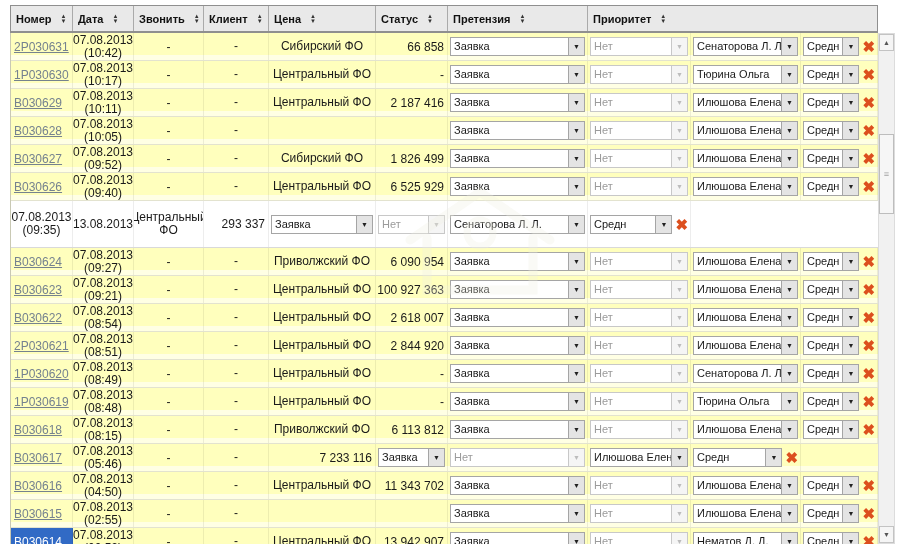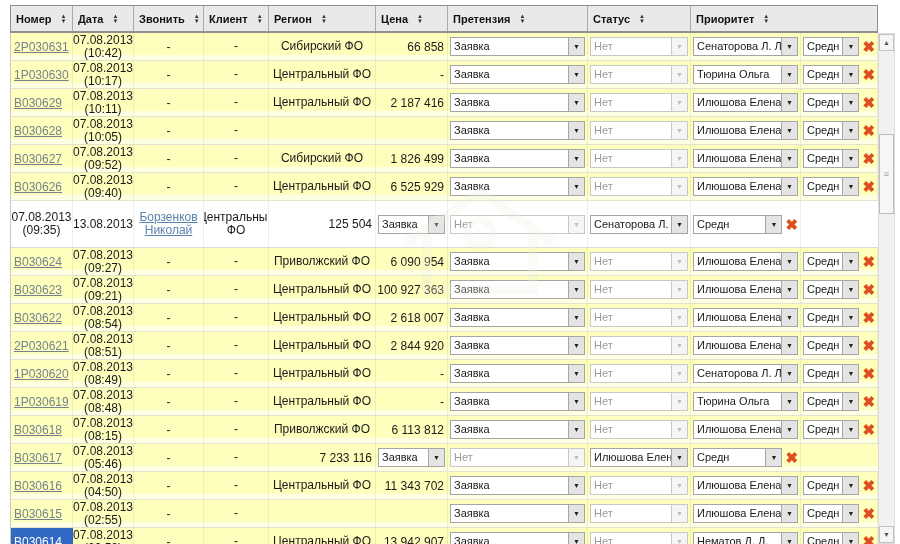--- a/index.html
+++ b/index.html
@@ -126,48 +126,41 @@
           </span>
   </div>
         <div class="hcell">
     <span class="hlabel">Клиент</span>
     <span class="sort">
             <i>▲</i>
             <i>▼</i>
           </span>
   </div>
         <div class="hcell">
-    <span class="hlabel">Регион</span>
+    <span class="hlabel">Цена</span>
     <span class="sort">
             <i>▲</i>
             <i>▼</i>
           </span>
   </div>
         <div class="hcell">
-    <span class="hlabel">Цена</span>
+    <span class="hlabel">Статус</span>
     <span class="sort">
             <i>▲</i>
             <i>▼</i>
           </span>
   </div>
         <div class="hcell">
     <span class="hlabel">Претензия</span>
     <span class="sort">
             <i>▲</i>
             <i>▼</i>
           </span>
   </div>
         <div class="hcell">
-    <span class="hlabel">Статус</span>
-    <span class="sort">
-            <i>▲</i>
-            <i>▼</i>
-          </span>
-  </div>
-        <div class="hcell">
     <span class="hlabel">Приоритет</span>
     <span class="sort">
             <i>▲</i>
             <i>▼</i>
           </span>
   </div>
       </div>
     <div class="tbody">
         <div class="row">
     <div class="cell ncell">
@@ -452,28 +445,25 @@
     </div>
   </div>
         <div class="row white">
     <div class="cell dcell">
       <span>07.08.2013</span>
       <span>(09:35)</span>
     </div>
     <div class="cell">
       <span>13.08.2013</span>
     </div>
-    <div class="cell">
-      <a class="clink is-link">Борзенков Николай</a>
-    </div>
     <div class="cell rcell">
       <span>Центральный ФО</span>
     </div>
     <div class="cell pcell">
-      <span>125 504</span>
+      <span>293 337</span>
     </div>
     <div class="cell selcell">
       <div class="dd">
         <span class="ddt">Заявка</span>
         <span class="ddb">▼</span>
       </div>
     </div>
     <div class="cell selcell">
       <div class="dd disabled">
         <span class="ddt">Нет</span>

